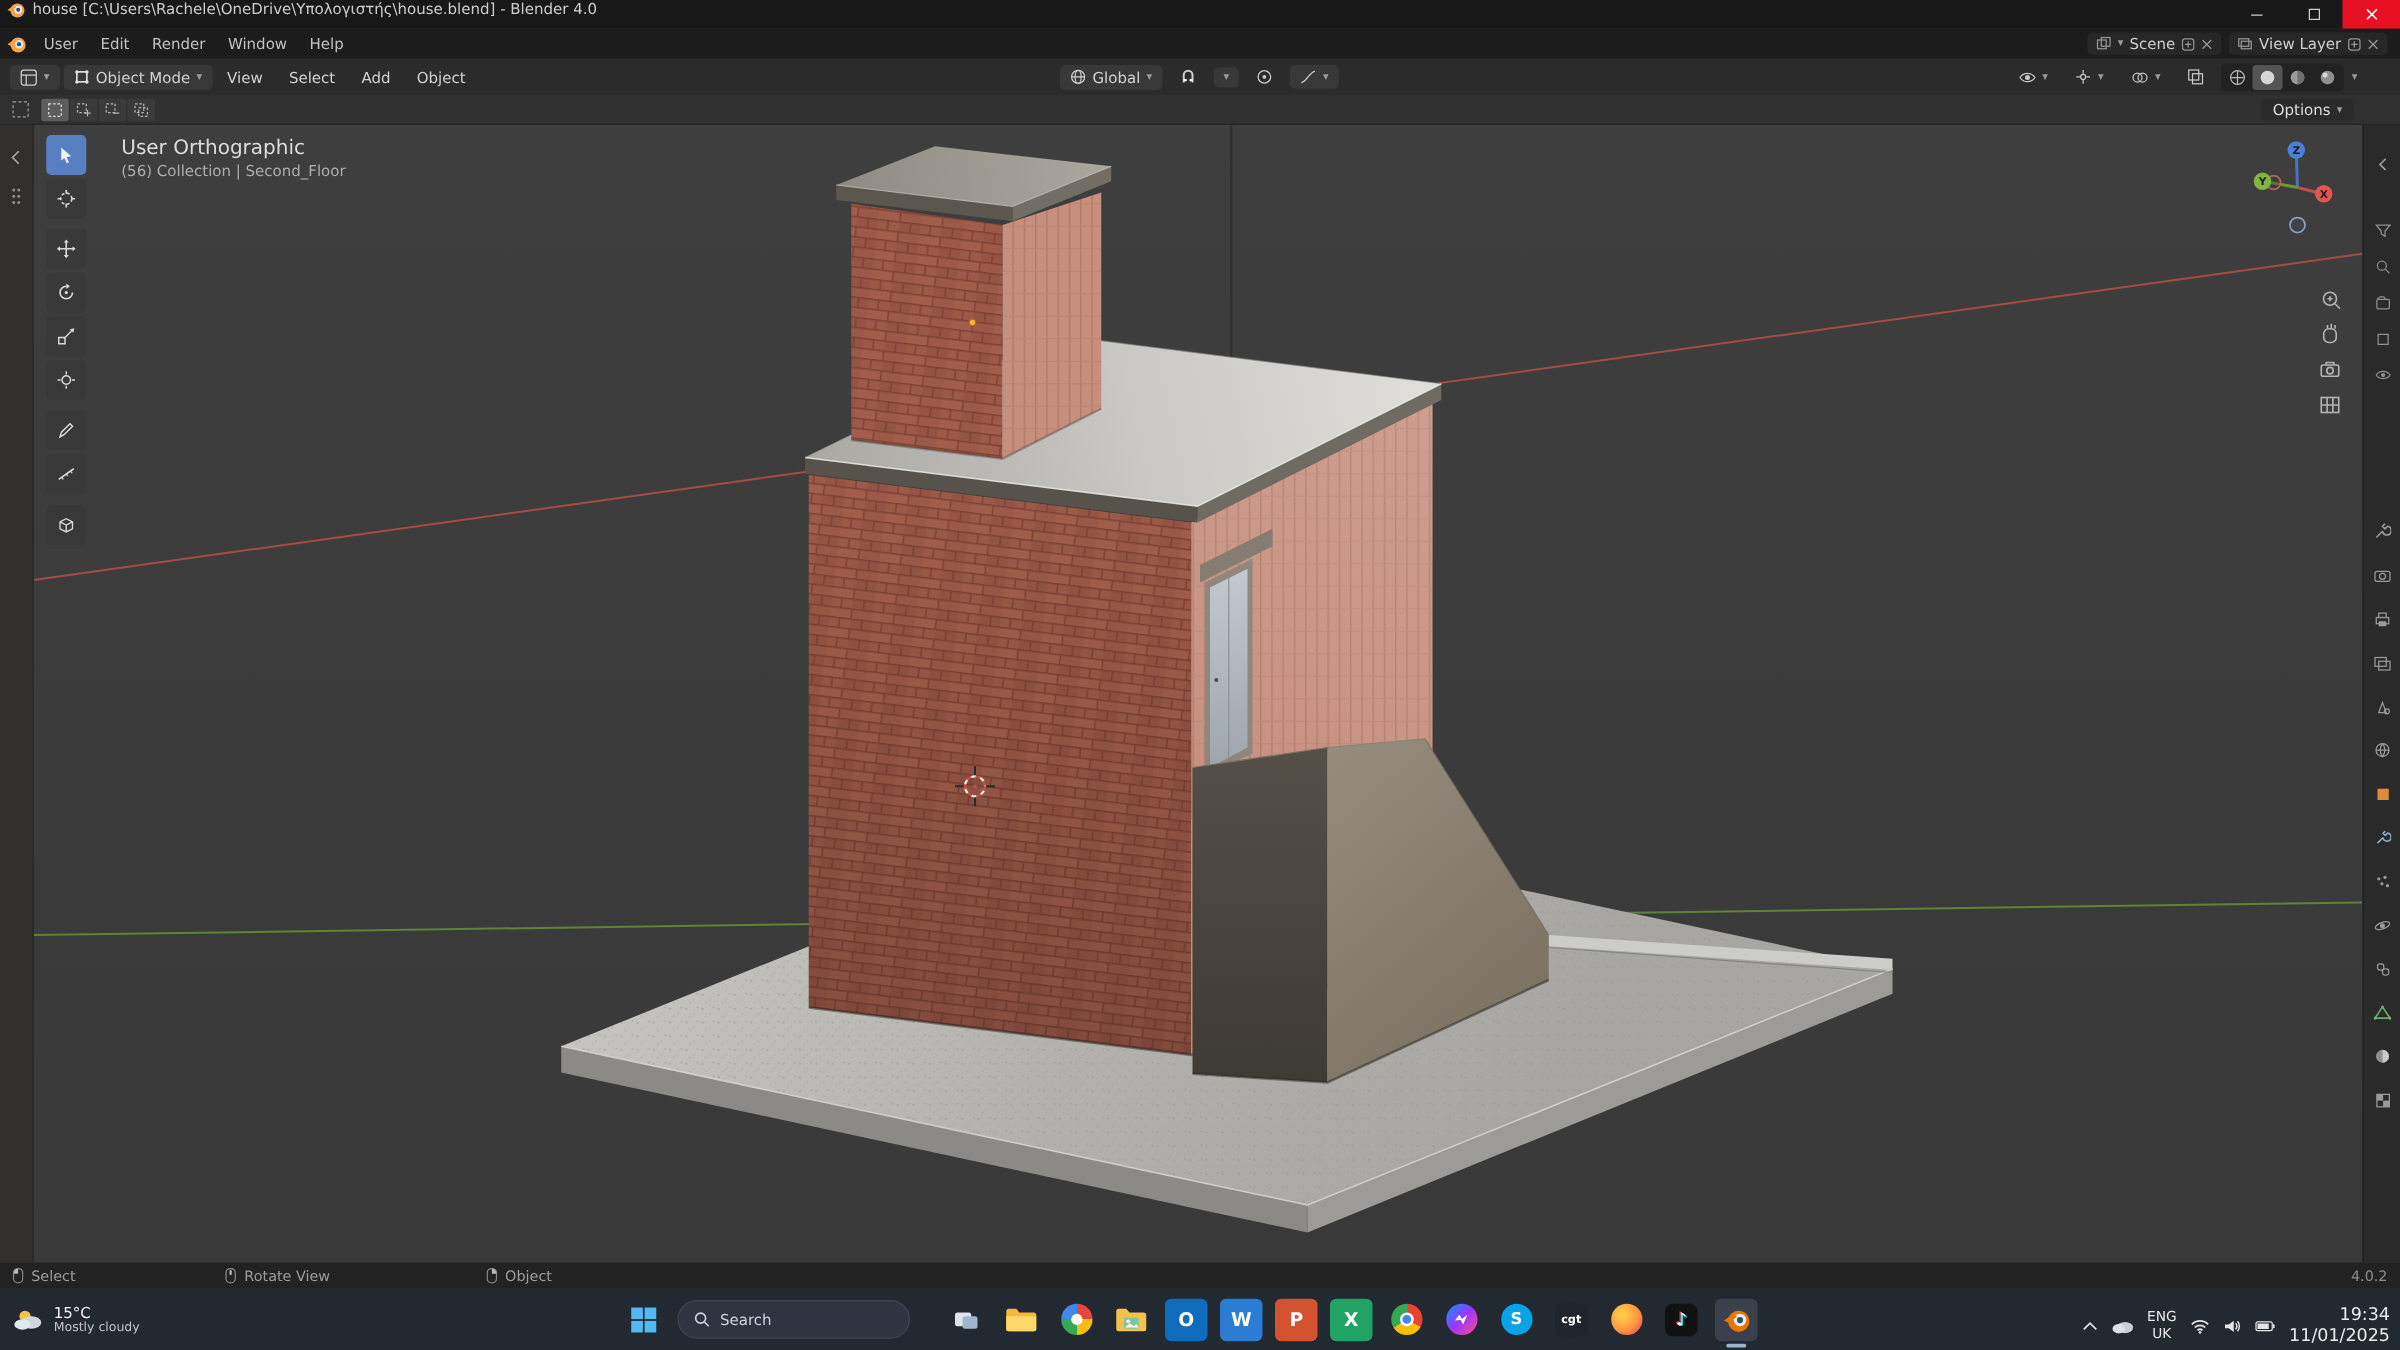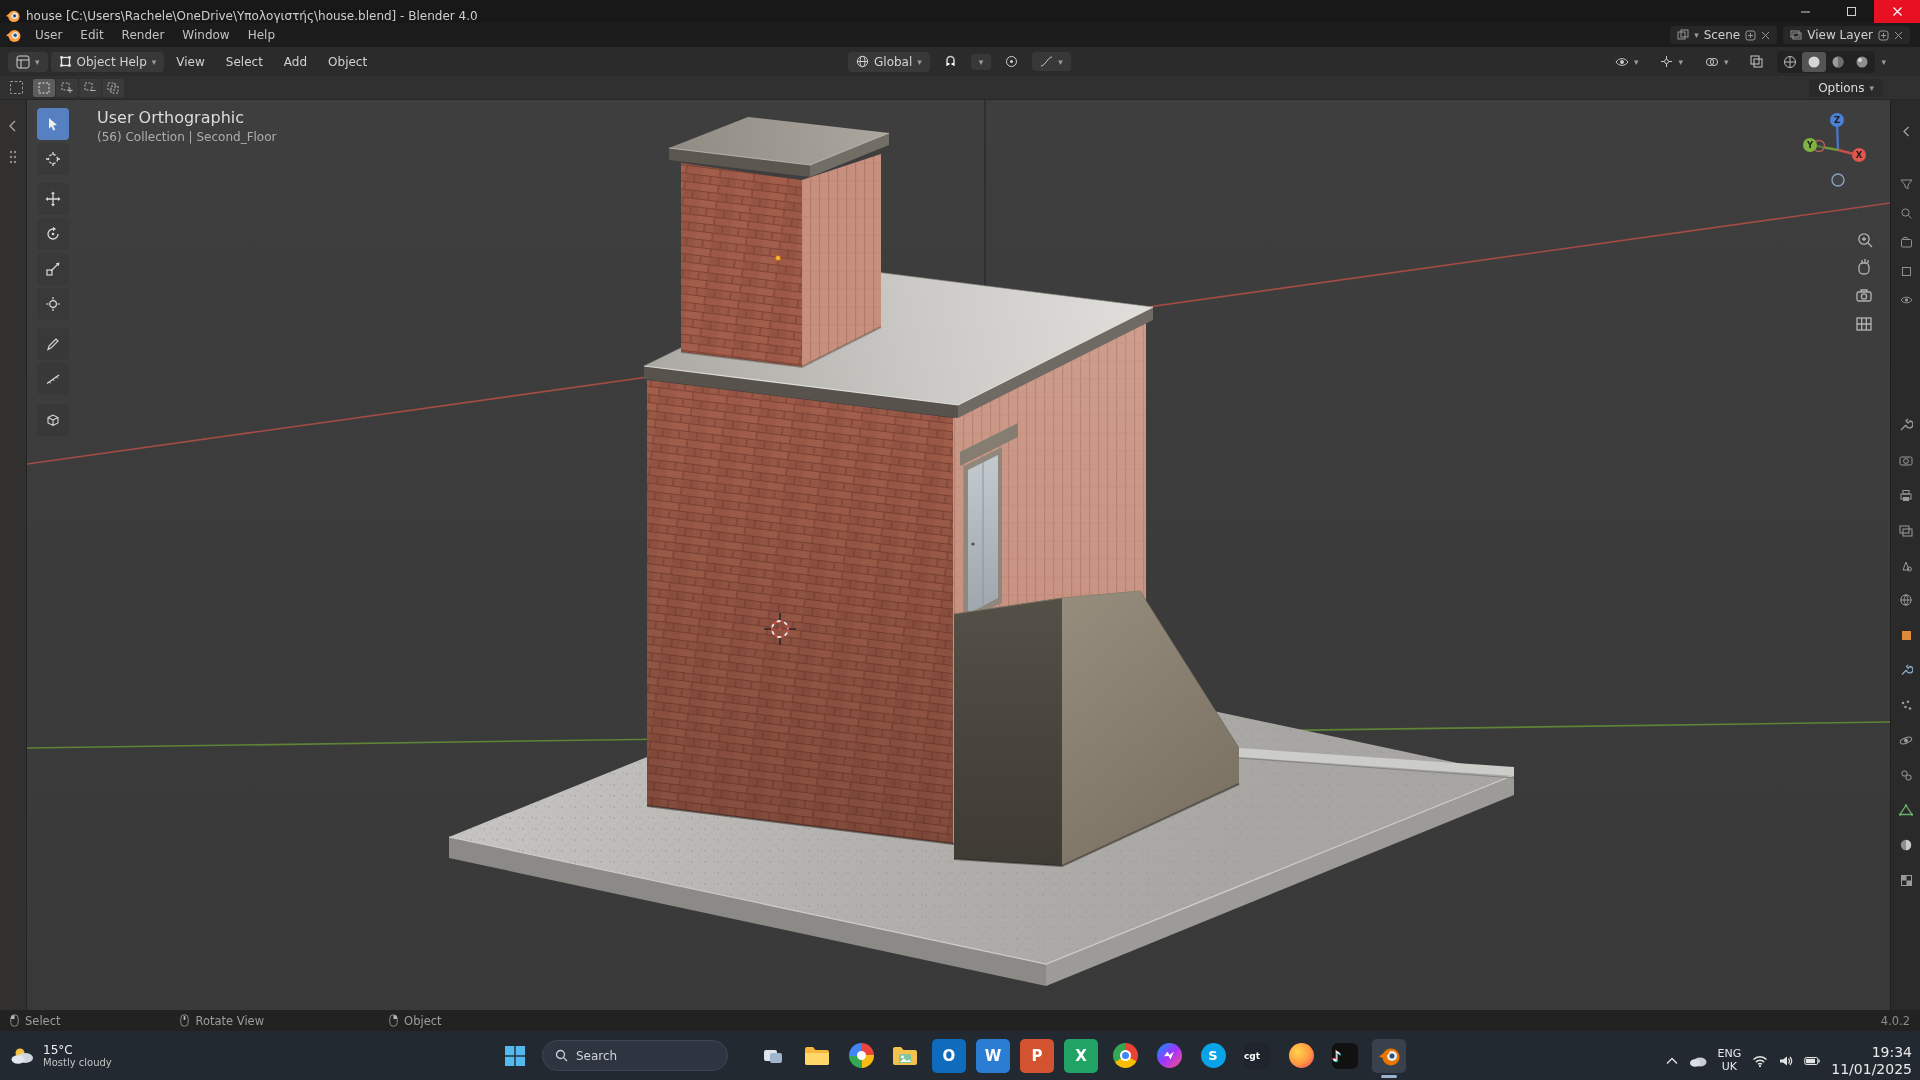--- a/index.html
+++ b/index.html
@@ -1,21 +1,21 @@
 <!DOCTYPE html>
 <html><head>
 <meta charset="utf-8">
 <style>
 *{margin:0;padding:0;box-sizing:border-box}
 html,body{width:1920px;height:1080px;overflow:hidden;background:#3c3c3c;
 font-family:"DejaVu Sans","Liberation Sans",sans-serif;}
 svg{display:block}
 
 #titlebar{position:absolute;left:0;top:0;width:1920px;height:23px;background:#181818;
-display:flex;align-items:flex-end;color:#c9c9c9;font-size:12px}
+display:flex;align-items:flex-start;color:#c9c9c9;font-size:12px}
 #titlebar .ticon{width:24px;display:flex;justify-content:center;align-items:center}
 #titlebar .ttitle{margin-left:2px;color:#cdcdcd;white-space:nowrap}
 .tb-controls{margin-left:auto;display:flex;height:100%}
 .tb-btn{width:46px;height:100%;display:flex;align-items:center;justify-content:center}
 .tb-btn.close{background:#e81123}
 
 #menubar{position:absolute;left:0;top:23px;width:1920px;height:24px;background:#1c1c1c;
 display:flex;align-items:center;font-size:12px;color:#c2c2c2}
 .mb-logo{width:26px;display:flex;justify-content:center}
 .menu-item{padding:0 9px;height:100%;display:flex;align-items:center;cursor:default}
@@ -73,21 +73,21 @@
 .weather .wt2{font-size:10px;color:#c3c3c3}
 .tb-center{position:absolute;left:498px;top:0;height:49px;display:flex;align-items:center}
 .startbtn{width:34px;height:34px;border-radius:5px;display:flex;align-items:center;justify-content:center}
 .searchpill{margin-left:10px;width:186px;height:31px;background:#2f3540;border:1px solid #3e4654;
 border-radius:16px;display:flex;align-items:center;gap:8px;padding:0 12px;font-size:12px;color:#cfd3da}
 .apps{display:flex;gap:10px;margin-left:28px}
 .app{width:34px;height:34px;border-radius:5px;display:flex;align-items:center;justify-content:center;position:relative}
 .app .gl{font-weight:bold;font-size:15px;color:#fff}
 .app.active{background:#39414d}
 .app .runbar{position:absolute;bottom:-5px;left:9px;width:16px;height:3px;border-radius:2px;background:#9ab4d0}
-.sq{width:26px;height:26px;border-radius:6px;display:flex;align-items:center;}
+.sq{width:26px;height:26px;border-radius:6px;display:flex;align-items:center;justify-content:center}
 .cir{width:25px;height:25px;border-radius:50%;display:flex;align-items:center;justify-content:center}
 .tray{position:absolute;right:8px;top:0;height:60px;display:flex;align-items:center;gap:11px;font-size:11px}
 .lang{display:flex;flex-direction:column;align-items:center;line-height:1.15;font-size:11px;color:#e8e8e8}
 .clock{display:flex;flex-direction:column;align-items:flex-end;line-height:1.25;font-size:14px;color:#eaeaea}
 </style>
 </head>
 <body>
 
 <div id="titlebar">
   <span class="ticon">
@@ -174,21 +174,21 @@
     <span class="carat">▾</span>
   </div>
   <div class="hd-btn dd">
     <svg width="13" height="13">
         <rect x="2.5" y="2.5" width="8" height="8" fill="none" stroke="#e4e4e4" stroke-width="1.3"></rect>
         <circle cx="2.5" cy="2.5" r="1.4" fill="#e4e4e4"></circle>
         <circle cx="10.5" cy="2.5" r="1.4" fill="#e4e4e4"></circle>
         <circle cx="2.5" cy="10.5" r="1.4" fill="#e4e4e4"></circle>
         <circle cx="10.5" cy="10.5" r="1.4" fill="#e4e4e4"></circle>
       </svg>
-    <span>Object Help</span>
+    <span>Object Mode</span>
     <span class="carat">▾</span>
   </div>
   <div class="hd-menu">View</div>
   <div class="hd-menu">Select</div>
   <div class="hd-menu">Add</div>
   <div class="hd-menu">Object</div>
 
   <div class="hd-center">
     <div class="hd-btn dd">
       <svg width="13" height="13">

